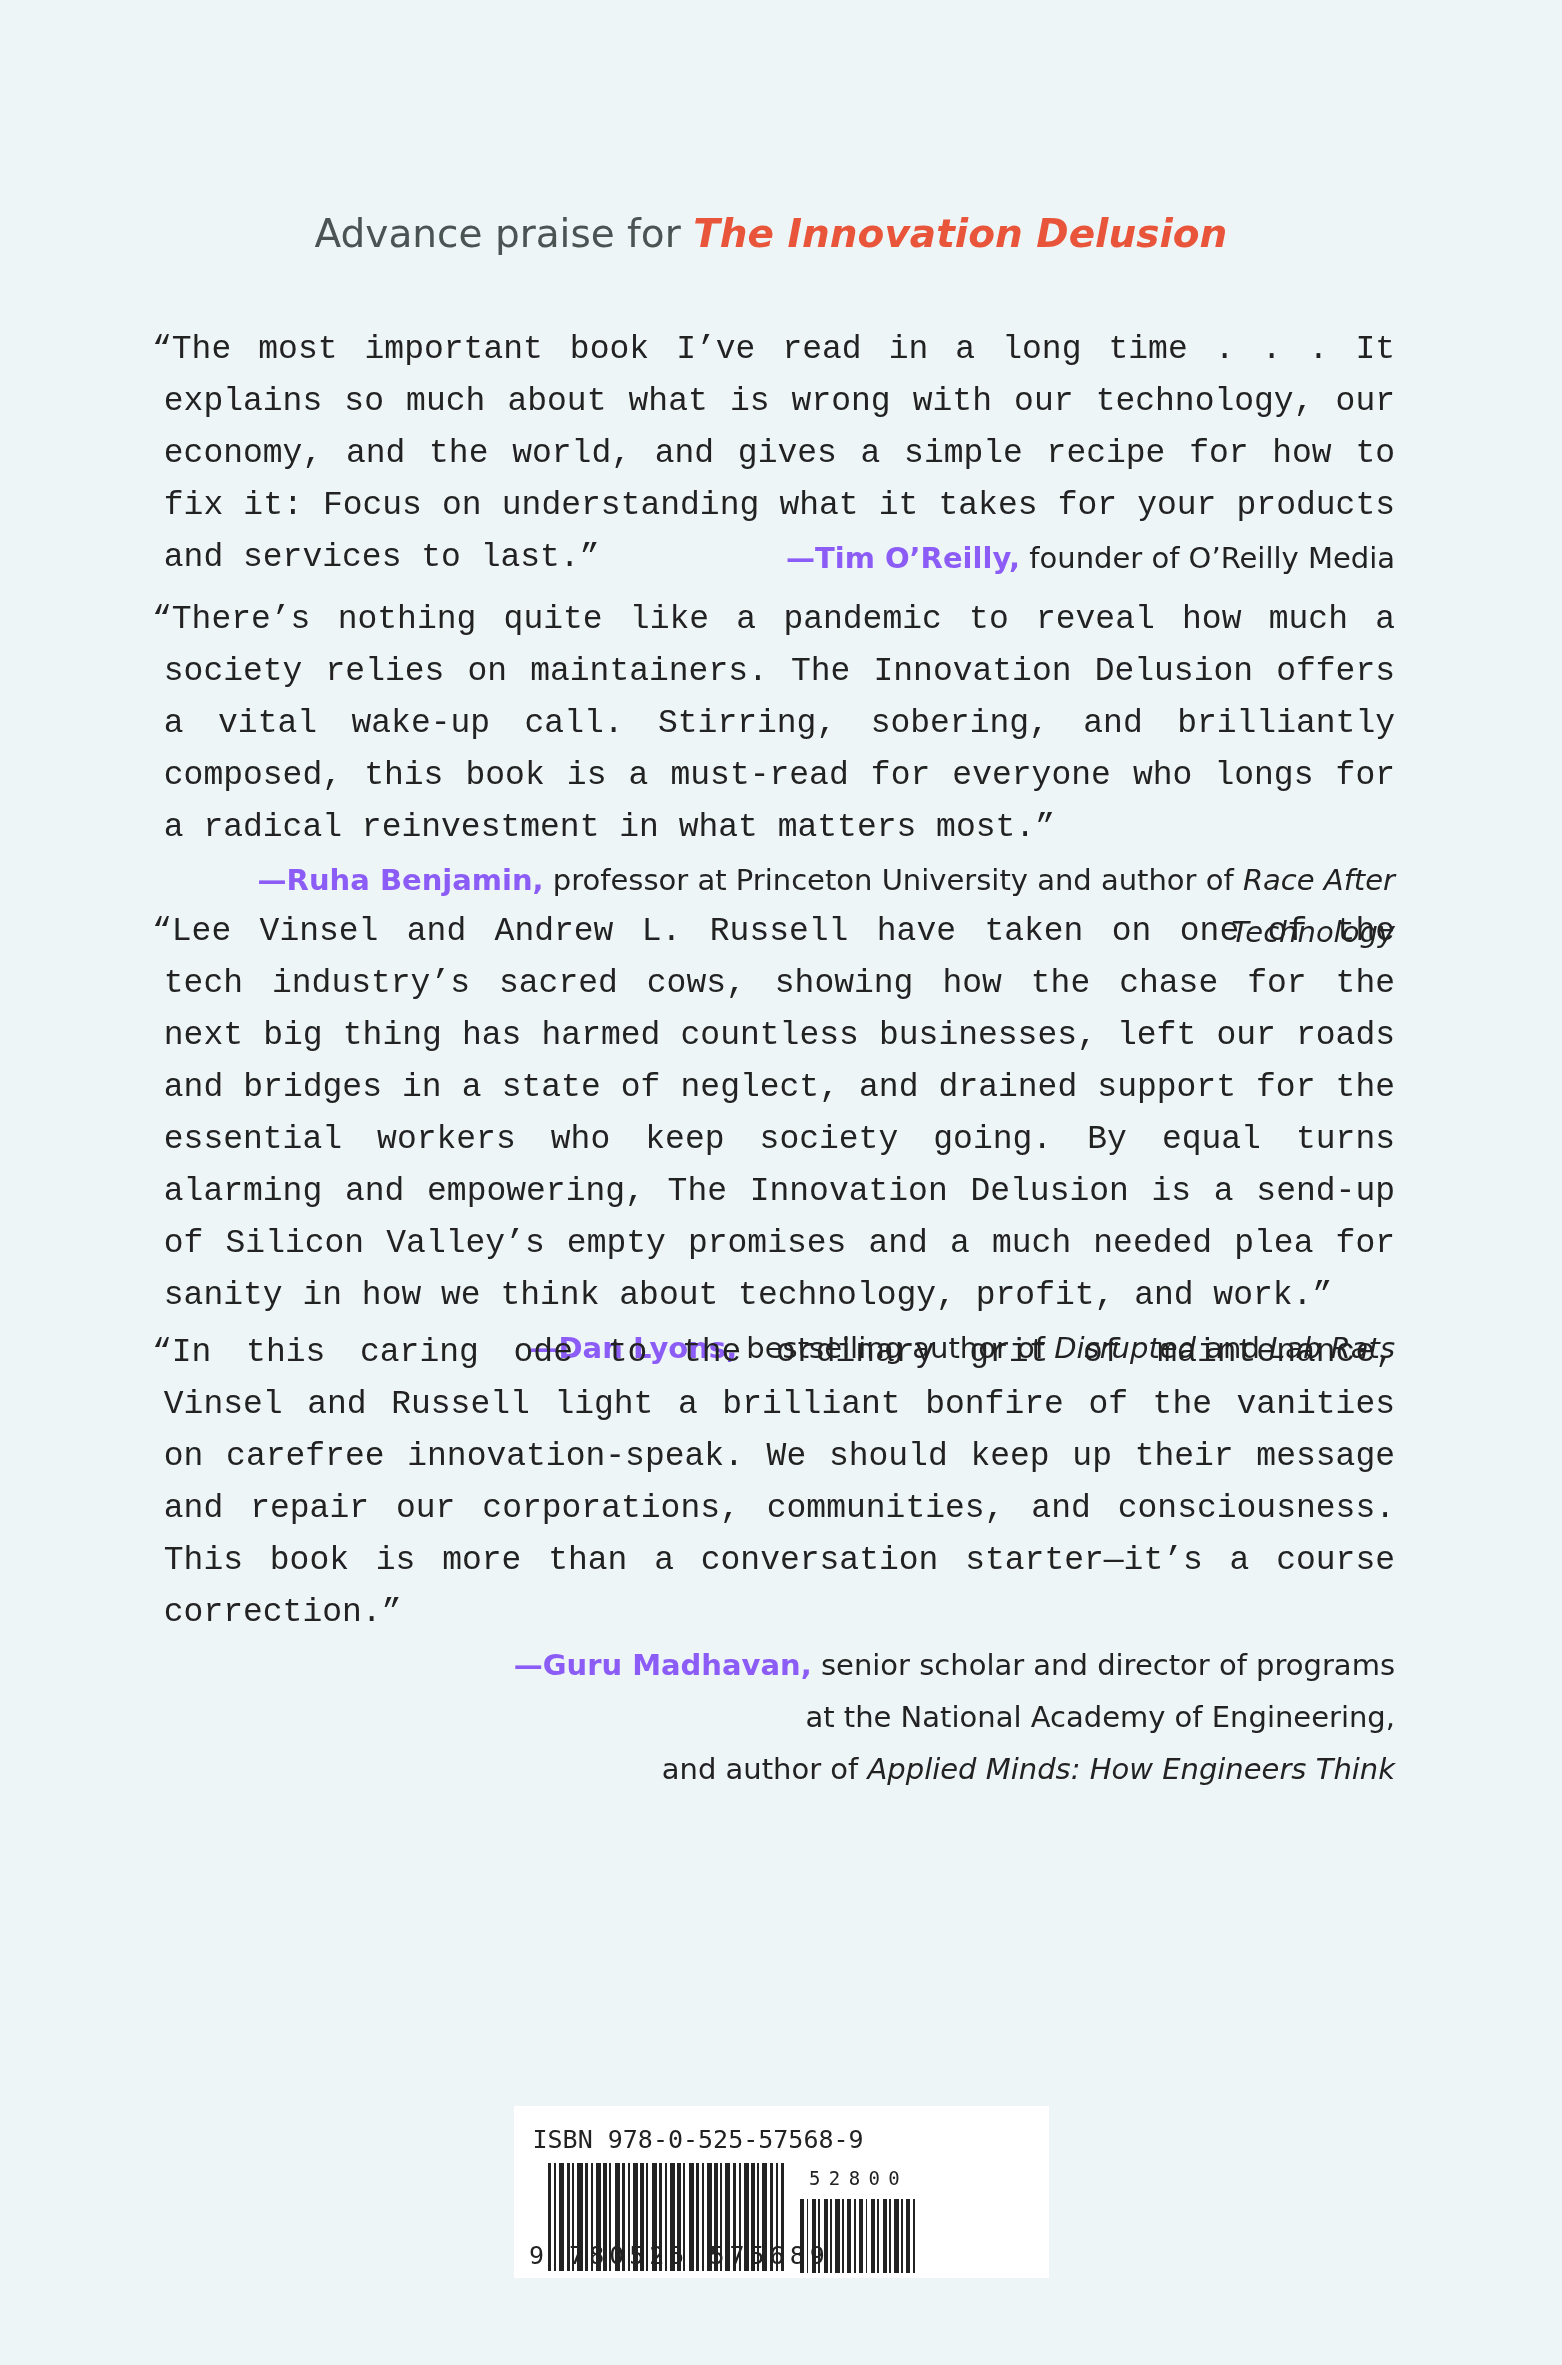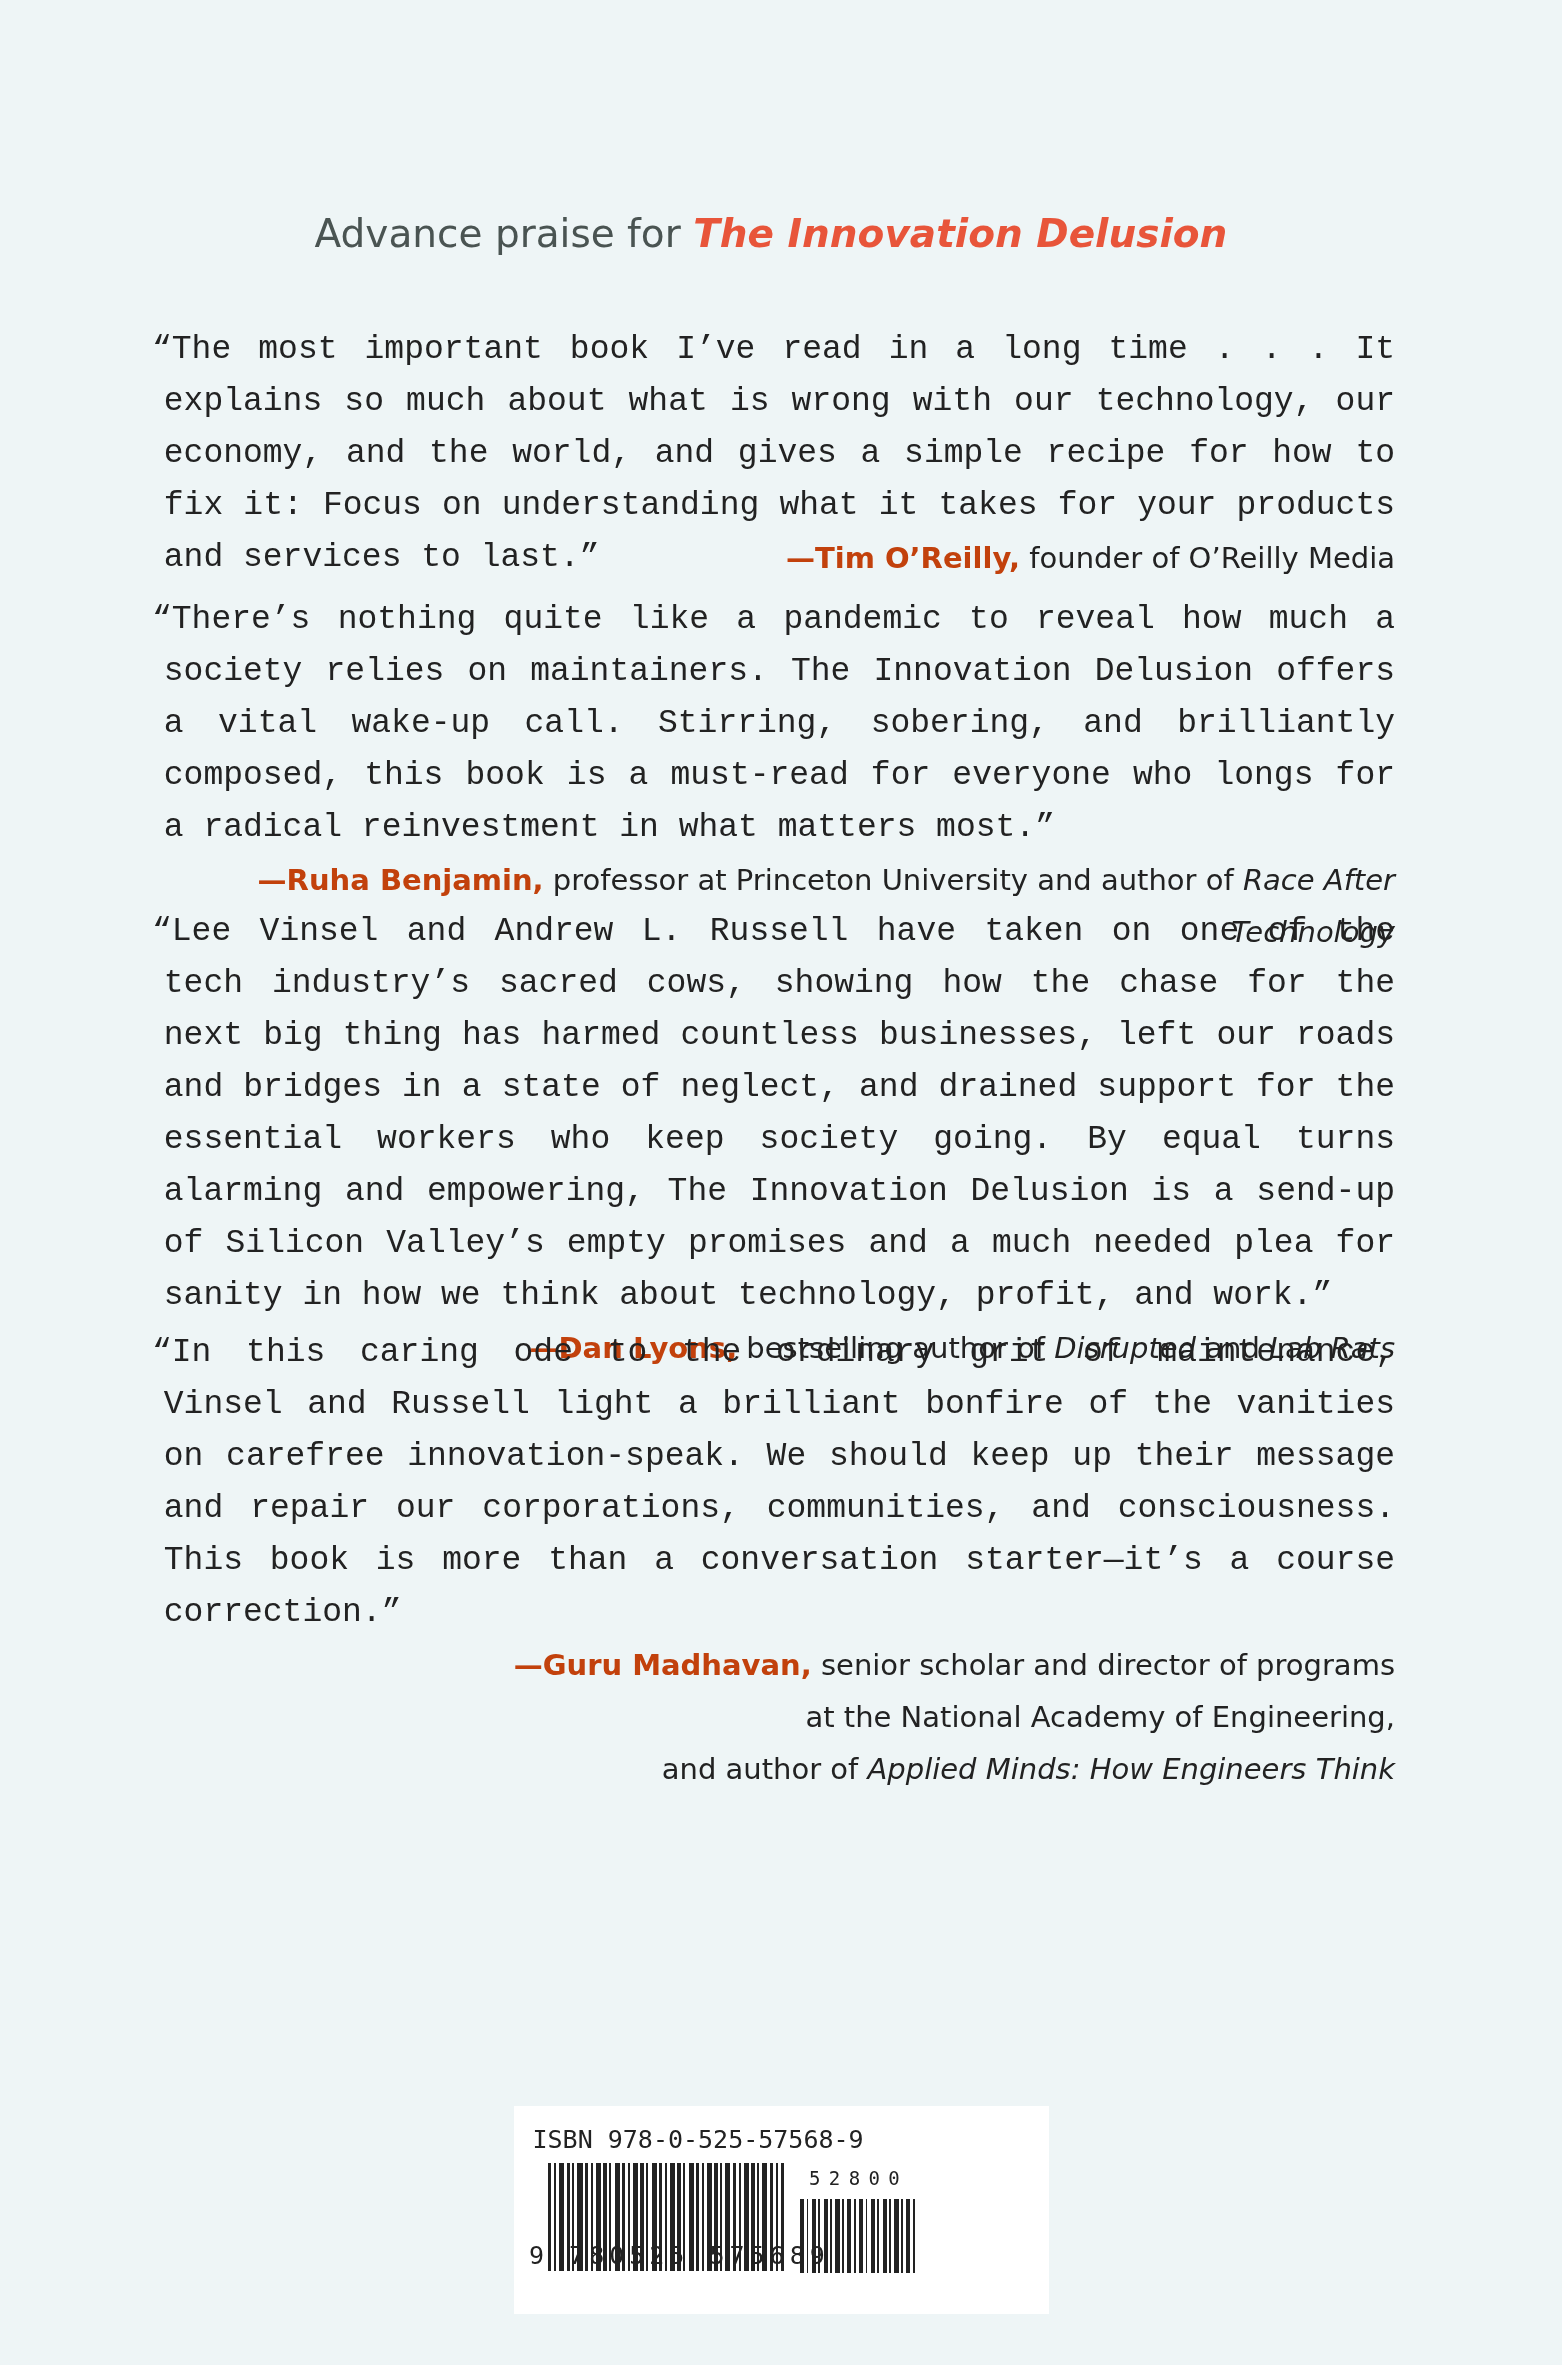--- a/index.html
+++ b/index.html
@@ -16,24 +16,24 @@
   .quote {
     position:absolute; left:152px; width:1243px;
     font-size:33px; line-height:52px; text-align:justify;
   }
   .quote .body { padding-left:11.8px; text-indent:-11.8px; display:block;font-family:Liberation Mono, monospace; }
   .attr {
     display:block; text-align:right;
     font-family:"DejaVu Sans", sans-serif; font-size:29px; line-height:52px;
     color:#222;
   }
-  .attr .name { color:#c2410c; font-weight:bold; }
+  .attr .name { color:#8b5cf6; font-weight:bold; }
   .attr i { font-style:italic; }
   .barcode-box {
-    position:absolute; left:514px; top:2106px; width:535px; height:208px; background:#fff;
+    position:absolute; left:514px; top:2106px; width:535px; height:172px; background:#fff;
   }
   .isbn-text { position:absolute; left:18.5px; top:18.5px; font-family:"DejaVu Sans Mono", monospace; font-size:25px; color:#222; }
   .bars { position:absolute; left:34px; top:57px; height:108px; width:236px;
     background:repeating-linear-gradient(90deg,#222 0 3.4px,#fff 3.4px 5.9px,#222 5.9px 7.6px,#fff 7.6px 11px,#222 11px 16px,#fff 16px 18.5px); }
   .bars2 { position:absolute; left:286px; top:93px; height:74px; width:118px;
     background:repeating-linear-gradient(90deg,#222 0 4.2px,#fff 4.2px 6.7px,#222 6.7px 8.4px,#fff 8.4px 11.8px); }
   .digits { position:absolute; left:15px; top:135px; font-family:"DejaVu Sans Mono", monospace; font-size:25px; color:#222; letter-spacing:5px; background:transparent; }
   .price { position:absolute; left:295px; top:61px; font-family:"DejaVu Sans Mono", monospace; font-size:19px; letter-spacing:8.4px; color:#222; }
 </style>
 </head>

